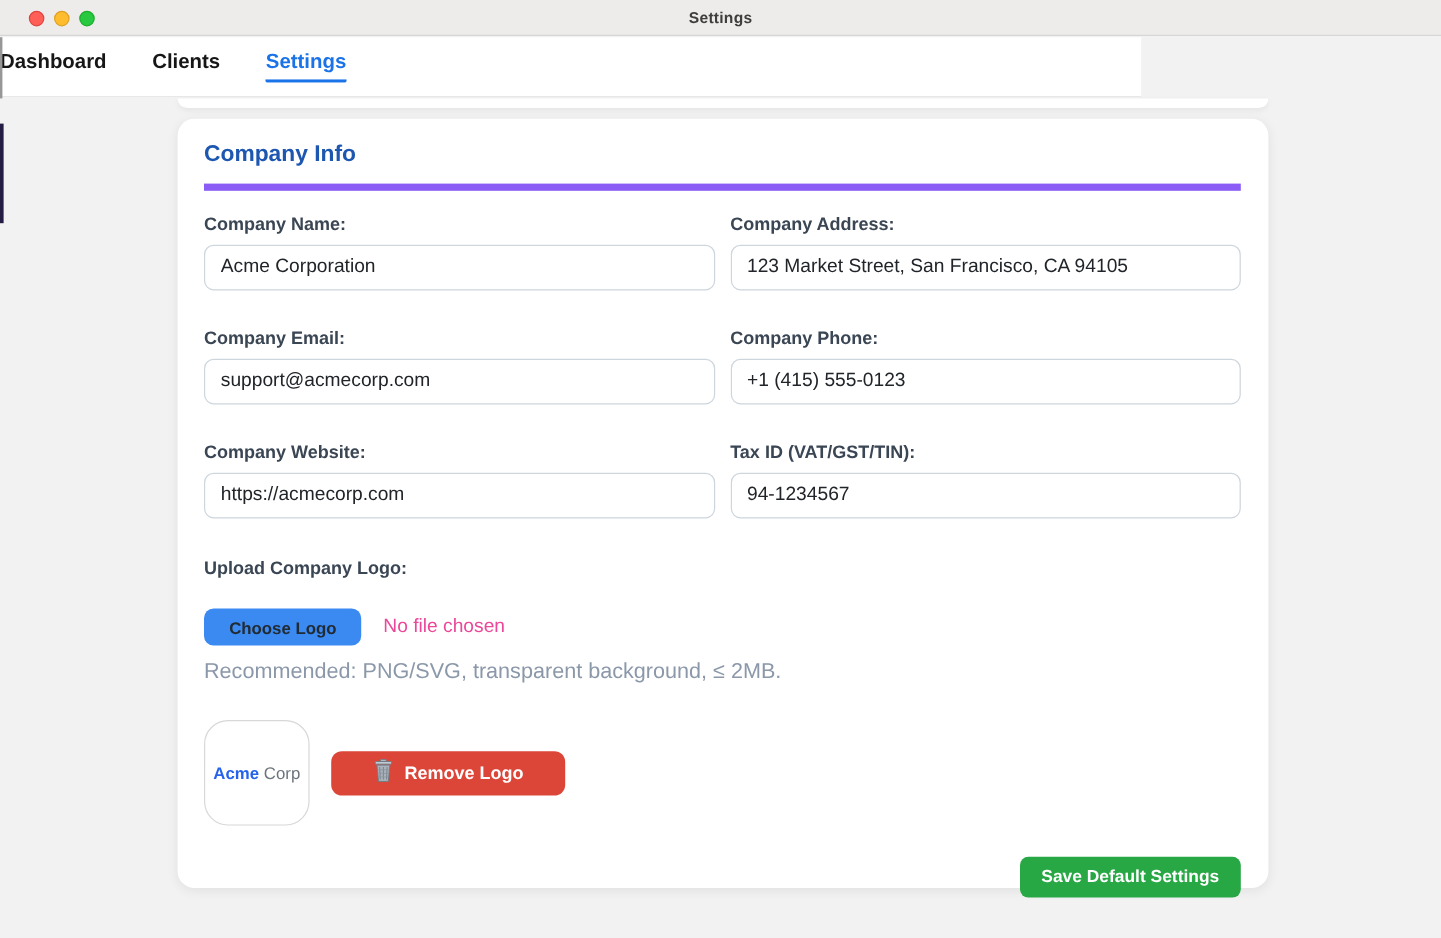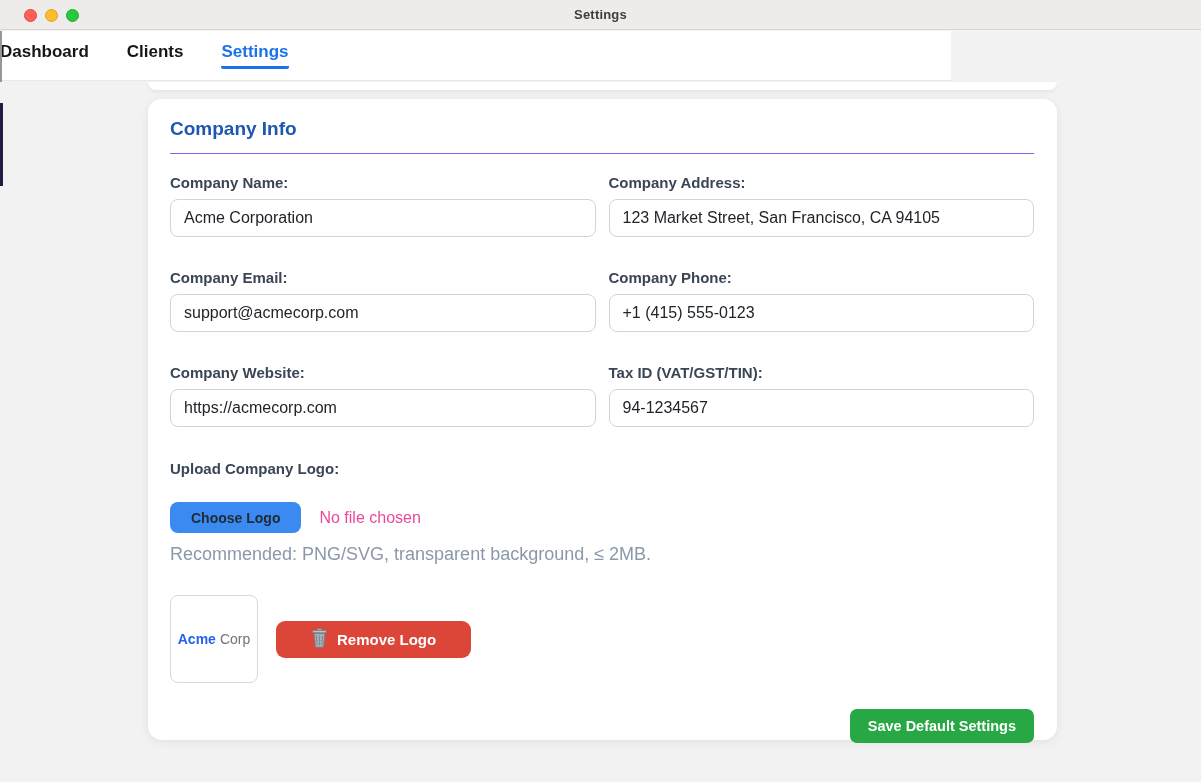--- a/index.html
+++ b/index.html
@@ -63,21 +63,21 @@
 
   
   .card {
     position: absolute; left: 148px; top: 17px; width: 909px; height: 641px;
     background: #ffffff; border-radius: 14px;
     box-shadow: 0 2px 10px rgba(0,0,0,0.07);
     padding: 19px 23px 0 22px;
   }
   .section-title {
     font-size: 19px; font-weight: bold; color: #1d57b0;
-    padding-bottom: 13px; border-bottom: 1px solid #8b5cf6;
+    padding-bottom: 13px; border-bottom: 6px solid #8b5cf6;
   }
   .form-grid {
     margin-top: 20px;
     display: grid; grid-template-columns: 1fr 1fr;
     column-gap: 13px; row-gap: 32px;
   }
   .field-label {
     display: block; font-size: 15px; font-weight: bold; color: #3a4654;
     margin-bottom: 8px;
   }
@@ -99,21 +99,21 @@
     font-size: 14px; font-weight: bold;
     font-family: "Liberation Sans", "DejaVu Sans", sans-serif;
     padding: 7px 21px; height: 31px; cursor: pointer;
   }
   .no-file { font-size: 16px; color: #ec4899; text-align: right; }
   .hint { margin-top: 11px; font-size: 18px; color: #8b98a9; }
 
   .preview-row { margin-top: 30px; display: flex; align-items: center; gap: 18px; }
   .logo-box {
     width: 88px; height: 88px;
-    border: 1px solid #d8d8d8; border-radius: 8px;
+    border: 1px solid #d8d8d8; border-radius: 20px;
     background: #ffffff;
     display: flex; align-items: center; justify-content: center;
     font-size: 14px;
   }
   .logo-acme { color: #2563eb; font-weight: bold; }
   .logo-corp { color: #6c757d; margin-left: 4px; }
   .remove-btn {
     background: #dc4639; color: #ffffff;
     border: none; border-radius: 9px;
     font-size: 15px; font-weight: bold;

